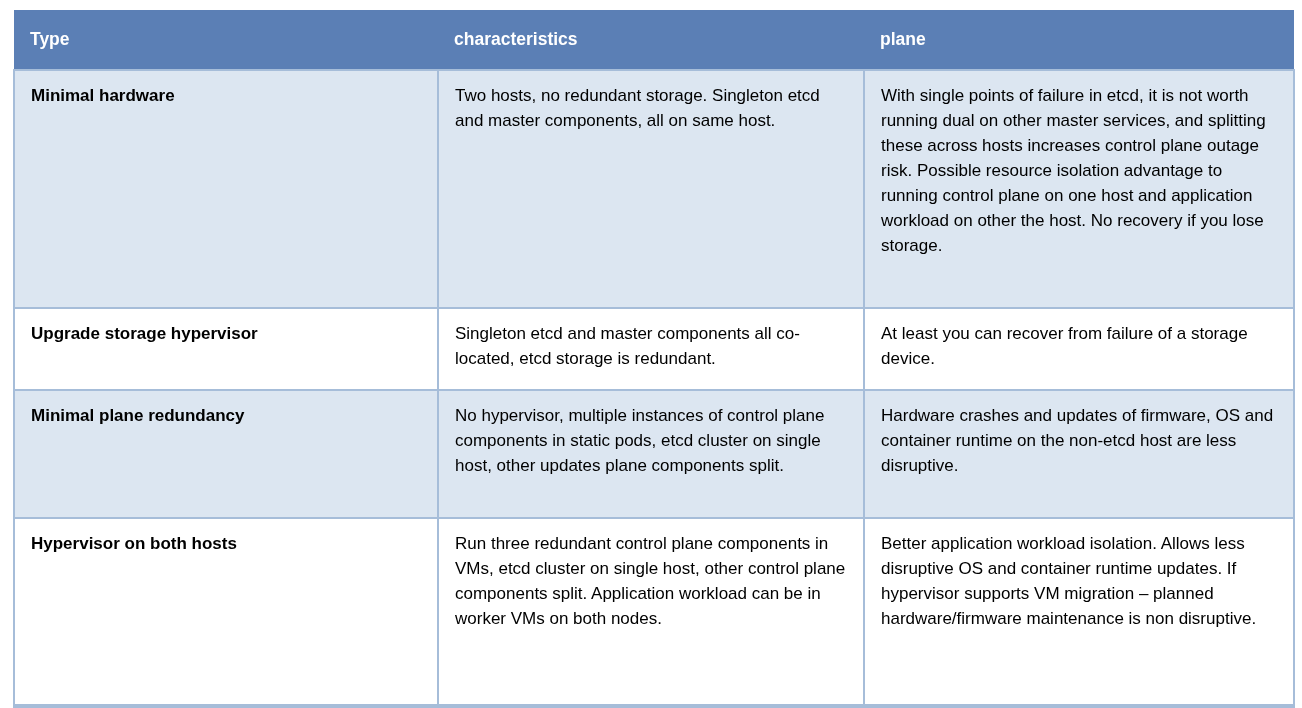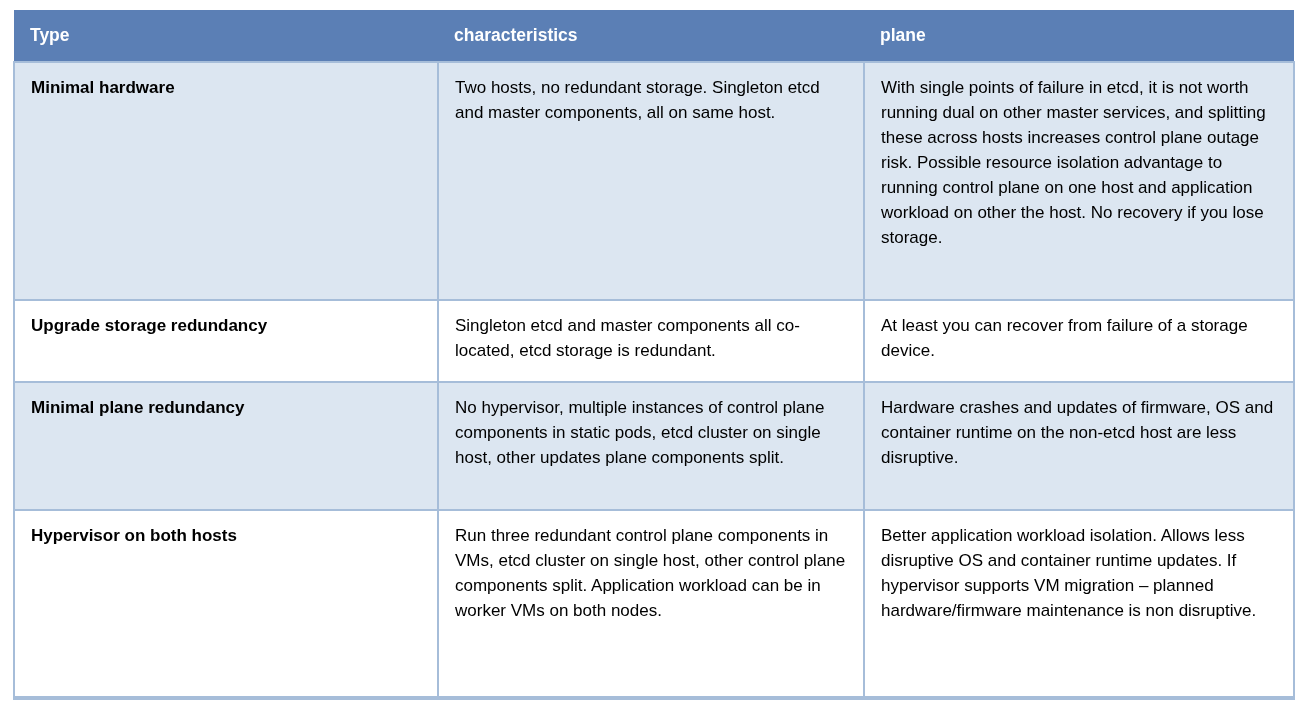--- a/index.html
+++ b/index.html
@@ -31,21 +31,21 @@
     line-height: 25px;
   }
   table.matrix th {
     background: var(--header-bg);
     color: var(--header-text);
     font-weight: bold;
     font-size: 17.5px;
     text-align: left;
     vertical-align: middle;
     padding: 0 16px;
-    height: 52px;
+    height: 60px;
     border: none;
   }
   table.matrix td {
     border: 2px solid var(--border);
     background: var(--row-bg);
     vertical-align: top;
     padding: 12px 16px;
   }
   table.matrix tbody tr:nth-child(odd) td {
     background: var(--row-alt-bg);
@@ -78,21 +78,21 @@
         <th>plane</th>
       </tr>
     </thead>
     <tbody>
         <tr>
           <td>Minimal hardware</td>
           <td>Two hosts, no redundant storage. Singleton etcd and master components, all on same host.</td>
           <td>With single points of failure in etcd, it is not worth running dual on other master services, and splitting these across hosts increases control plane outage risk. Possible resource isolation advantage to running control plane on one host and application workload on other the host. No recovery if you lose storage.</td>
         </tr>
         <tr>
-          <td>Upgrade storage redundancy</td>
+          <td>Upgrade storage hypervisor</td>
           <td>Singleton etcd and master components all co-located, etcd storage is redundant.</td>
           <td>At least you can recover from failure of a storage device.</td>
         </tr>
         <tr>
           <td>Minimal plane redundancy</td>
           <td>No hypervisor, multiple instances of control plane components in static pods, etcd cluster on single host, other updates plane components split.</td>
           <td>Hardware crashes and updates of firmware, OS and container runtime on the non-etcd host are less disruptive.</td>
         </tr>
         <tr>
           <td>Hypervisor on both hosts</td>

